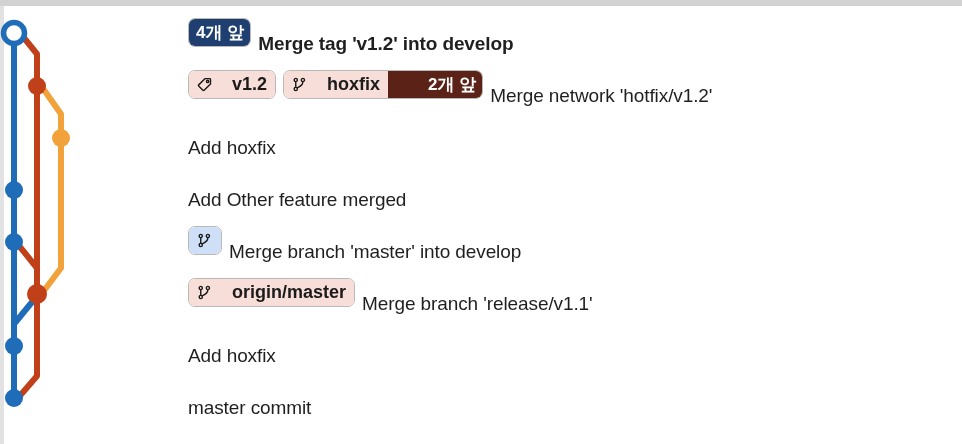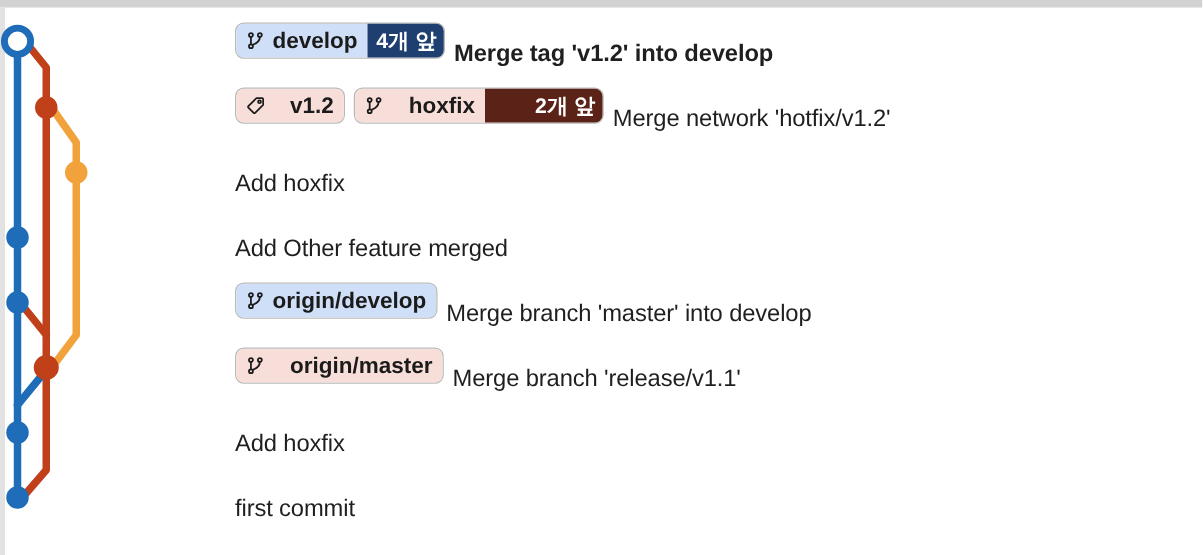--- a/index.html
+++ b/index.html
@@ -145,113 +145,100 @@
       <circle cx="37" cy="288" r="10" fill="#c0401a"></circle>
       <circle cx="14" cy="340" r="9" fill="#1f6cb8"></circle>
       <circle cx="14" cy="392" r="9" fill="#1f6cb8"></circle>
     </svg>
   </div>
 
   <div class="rows">
 
     <div class="row" style="top:0px">
       <span class="ref blue">
+        <span class="count">4개 앞</span>
+      </span>
+      <span class="msg bold">Merge tag 'v1.2' into develop</span>
+    </div>
+
+    <div class="row" style="top:52px">
+      <span class="ref pink">
+        <span class="body">
+          <span class="ref-icon">
+            <svg viewBox="0 0 16 16" width="15" height="15" fill="none" stroke="#1b1b1b" stroke-width="1.5">
+              <path d="M8.7 1.7 H13.6 a0.8 0.8 0 0 1 0.8 0.8 V7.4 L7.6 14.2 a0.9 0.9 0 0 1 -1.3 0 L1.8 9.7 a0.9 0.9 0 0 1 0 -1.3 Z" stroke-linejoin="round"></path>
+              <circle cx="11.3" cy="4.7" r="1.25"></circle>
+            </svg>
+          </span>
+          <span>v1.2</span>
+        </span>
+      </span>
+      <span class="ref pink">
         <span class="body">
           <span class="ref-icon">
             <svg viewBox="0 0 16 16" width="15" height="15" fill="none" stroke="#1b1b1b" stroke-width="1.5">
               <circle cx="4" cy="3.2" r="1.7"></circle>
                 <circle cx="4" cy="12.8" r="1.7"></circle>
                 <circle cx="11.6" cy="3.2" r="1.7"></circle>
               <path d="M4 4.9 V11.1" stroke-linecap="round"></path>
               <path d="M11.6 4.9 q0 4.2 -5.6 6.5" stroke-linecap="round"></path>
             </svg>
           </span>
-          <span>develop</span>
-        </span>
-        <span class="count">4개 앞</span>
-      </span>
-      <span class="msg bold">Merge tag 'v1.2' into develop</span>
-    </div>
-
-    <div class="row" style="top:52px">
-      <span class="ref pink">
-        <span class="body">
-          <span class="ref-icon">
-            <svg viewBox="0 0 16 16" width="15" height="15" fill="none" stroke="#1b1b1b" stroke-width="1.5">
-              <path d="M8.7 1.7 H13.6 a0.8 0.8 0 0 1 0.8 0.8 V7.4 L7.6 14.2 a0.9 0.9 0 0 1 -1.3 0 L1.8 9.7 a0.9 0.9 0 0 1 0 -1.3 Z" stroke-linejoin="round"></path>
-              <circle cx="11.3" cy="4.7" r="1.25"></circle>
-            </svg>
-          </span>
-          <span>v1.2</span>
-        </span>
-      </span>
-      <span class="ref pink">
+          <span>hoxfix</span>
+        </span>
+        <span class="count">2개 앞</span>
+      </span>
+      <span class="msg">Merge network 'hotfix/v1.2'</span>
+    </div>
+
+    <div class="row" style="top:156px">
+      <span class="msg">Add Other feature merged</span>
+    </div>
+
+    <div class="row" style="top:104px">
+      <span class="msg">Add hoxfix</span>
+    </div>
+
+    <div class="row" style="top:208px">
+      <span class="ref blue">
         <span class="body">
           <span class="ref-icon">
             <svg viewBox="0 0 16 16" width="15" height="15" fill="none" stroke="#1b1b1b" stroke-width="1.5">
               <circle cx="4" cy="3.2" r="1.7"></circle>
                 <circle cx="4" cy="12.8" r="1.7"></circle>
                 <circle cx="11.6" cy="3.2" r="1.7"></circle>
               <path d="M4 4.9 V11.1" stroke-linecap="round"></path>
               <path d="M11.6 4.9 q0 4.2 -5.6 6.5" stroke-linecap="round"></path>
             </svg>
           </span>
-          <span>hoxfix</span>
-        </span>
-        <span class="count">2개 앞</span>
-      </span>
-      <span class="msg">Merge network 'hotfix/v1.2'</span>
-    </div>
-
-    <div class="row" style="top:156px">
-      <span class="msg">Add Other feature merged</span>
-    </div>
-
-    <div class="row" style="top:104px">
-      <span class="msg">Add hoxfix</span>
-    </div>
-
-    <div class="row" style="top:208px">
-      <span class="ref blue">
+        </span>
+      </span>
+      <span class="msg">Merge branch 'master' into develop</span>
+    </div>
+
+    <div class="row" style="top:260px">
+      <span class="ref pink">
         <span class="body">
           <span class="ref-icon">
             <svg viewBox="0 0 16 16" width="15" height="15" fill="none" stroke="#1b1b1b" stroke-width="1.5">
               <circle cx="4" cy="3.2" r="1.7"></circle>
                 <circle cx="4" cy="12.8" r="1.7"></circle>
                 <circle cx="11.6" cy="3.2" r="1.7"></circle>
               <path d="M4 4.9 V11.1" stroke-linecap="round"></path>
               <path d="M11.6 4.9 q0 4.2 -5.6 6.5" stroke-linecap="round"></path>
             </svg>
           </span>
-          <span>origin/develop</span>
-        </span>
-      </span>
-      <span class="msg">Merge branch 'master' into develop</span>
-    </div>
-
-    <div class="row" style="top:260px">
-      <span class="ref pink">
-        <span class="body">
-          <span class="ref-icon">
-            <svg viewBox="0 0 16 16" width="15" height="15" fill="none" stroke="#1b1b1b" stroke-width="1.5">
-              <circle cx="4" cy="3.2" r="1.7"></circle>
-                <circle cx="4" cy="12.8" r="1.7"></circle>
-                <circle cx="11.6" cy="3.2" r="1.7"></circle>
-              <path d="M4 4.9 V11.1" stroke-linecap="round"></path>
-              <path d="M11.6 4.9 q0 4.2 -5.6 6.5" stroke-linecap="round"></path>
-            </svg>
-          </span>
           <span>origin/master</span>
         </span>
       </span>
       <span class="msg">Merge branch 'release/v1.1'</span>
     </div>
 
     <div class="row" style="top:312px">
       <span class="msg">Add hoxfix</span>
     </div>
 
     <div class="row" style="top:364px">
-      <span class="msg">first commit</span>
+      <span class="msg">master commit</span>
     </div>
 
   </div>
 </div>
 
 </body></html>

